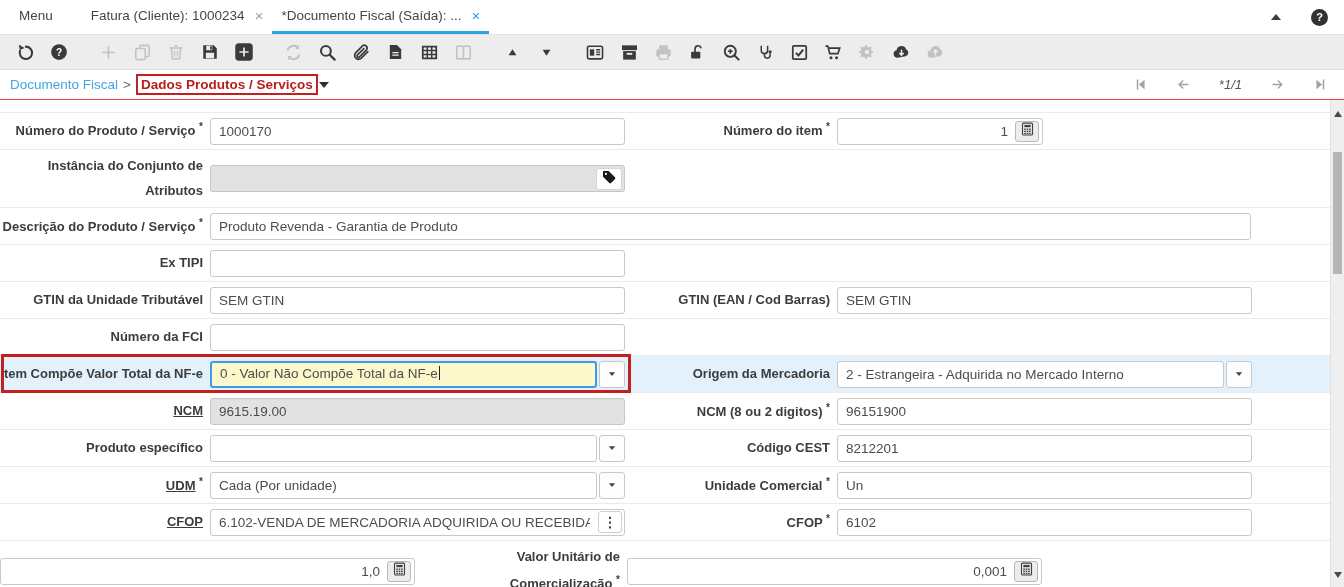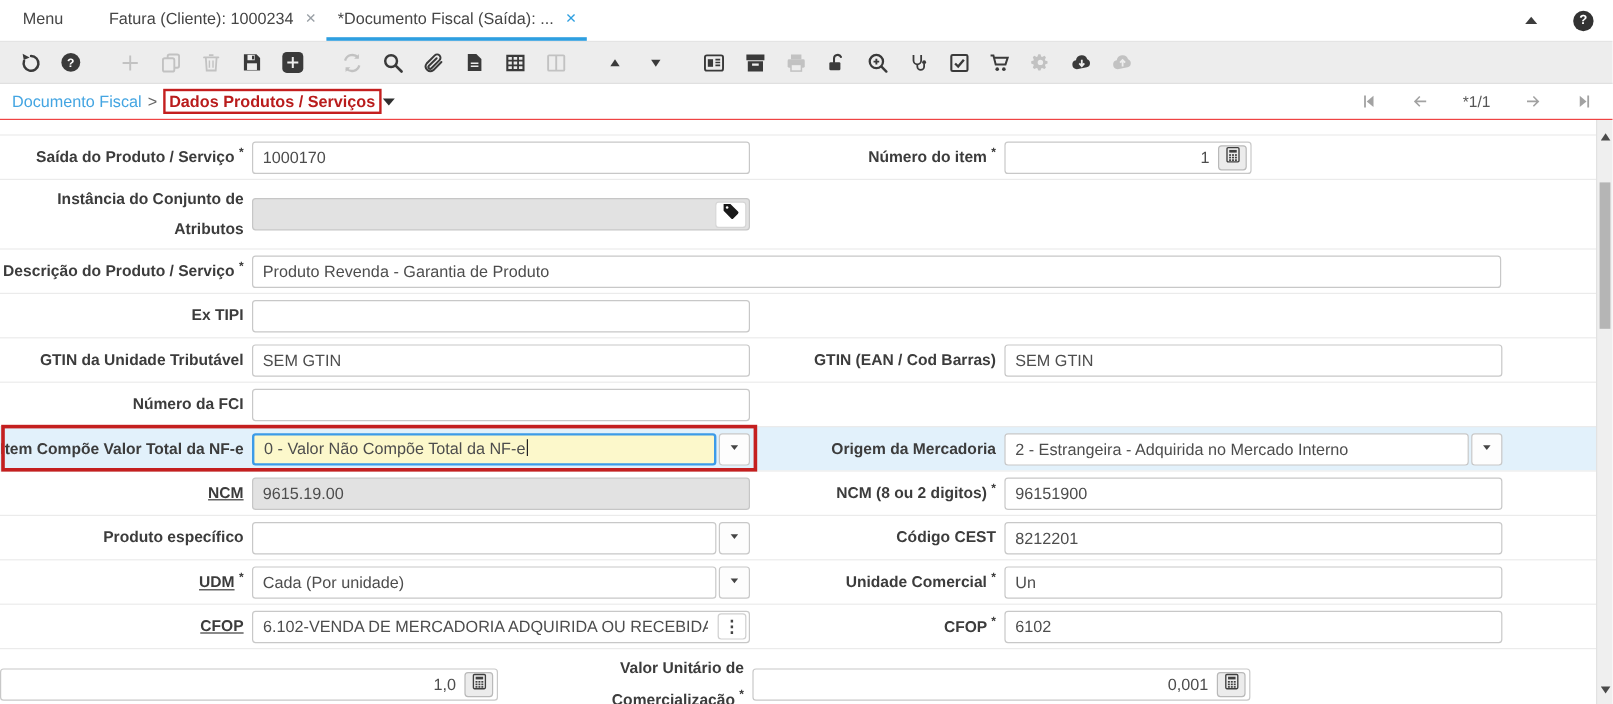--- a/index.html
+++ b/index.html
@@ -32,21 +32,21 @@
 
   
   .crumbbar{height:30px;background:#fff;display:flex;align-items:center;padding:0 12px 0 10px;
             border-bottom:1px solid #ef4444;box-sizing:border-box;}
   .crumb-link{color:#44a5e2;font-size:13.5px;cursor:pointer;}
   .crumb-sep{color:#666;font-size:13.5px;margin:0 5px;}
   .crumb-current{font-size:13.5px;font-weight:bold;color:#b91c1c;border:2px solid #c41f1f;
                  padding:1px 3px;cursor:pointer;}
   .crumb-caret{width:0;height:0;border-left:5px solid transparent;border-right:5px solid transparent;
                border-top:6px solid #2f2f2f;margin-left:1px;cursor:pointer;}
-  .pager{margin-left:auto;display:flex;gap:27px;color:#a2a2a2;padding-right:4px;}
+  .pager{margin-left:auto;display:flex;gap:27px;color:#a2a2a2;padding-right:4px;font-style:italic;}
   .pager .pbtn{cursor:pointer;display:flex;align-items:center;}
   .pager .plabel{color:#555;font-size:13px;}
 
   
   .content{display:flex;height:487px;}
   .formarea{width:1330px;overflow:hidden;padding-top:12px;box-sizing:border-box;}
   .row{display:flex;align-items:center;min-height:37px;border-top:1px solid #ebebeb;
        box-sizing:border-box;padding:4px 0;position:relative;}
   .row.tall{min-height:55px;}
   .row.tall2{min-height:51px;}
@@ -359,21 +359,21 @@
             <path d="M15.6 4H18v16h-2.4z" fill="currentColor"></path>
             <path d="M5.5 4.5v15L14.5 12z" fill="currentColor"></path>
           </svg>
         </span>
     </div>
   </div>
 
   <div class="content">
     <div class="formarea" id="form-host">
         <div class="row">
-          <div class="lbl lbl-l"><span>Saída do Produto / Serviço</span> <sup>*</sup></div>
+          <div class="lbl lbl-l"><span>Número do Produto / Serviço</span> <sup>*</sup></div>
           <div class="fld fld-l">
             <div class="ctl">
               <input type="text" readonly="" class="inp" value="1000170" style="">
             </div>
           </div>
           <div class="lbl lbl-r"><span>Número do item</span> <sup>*</sup></div>
           <div class="fld fld-r">
             <div class="ctl half">
               <input type="text" readonly="" class="inp right pad-r" value="1" style="">
               <div class="inbtn calcbtn">

